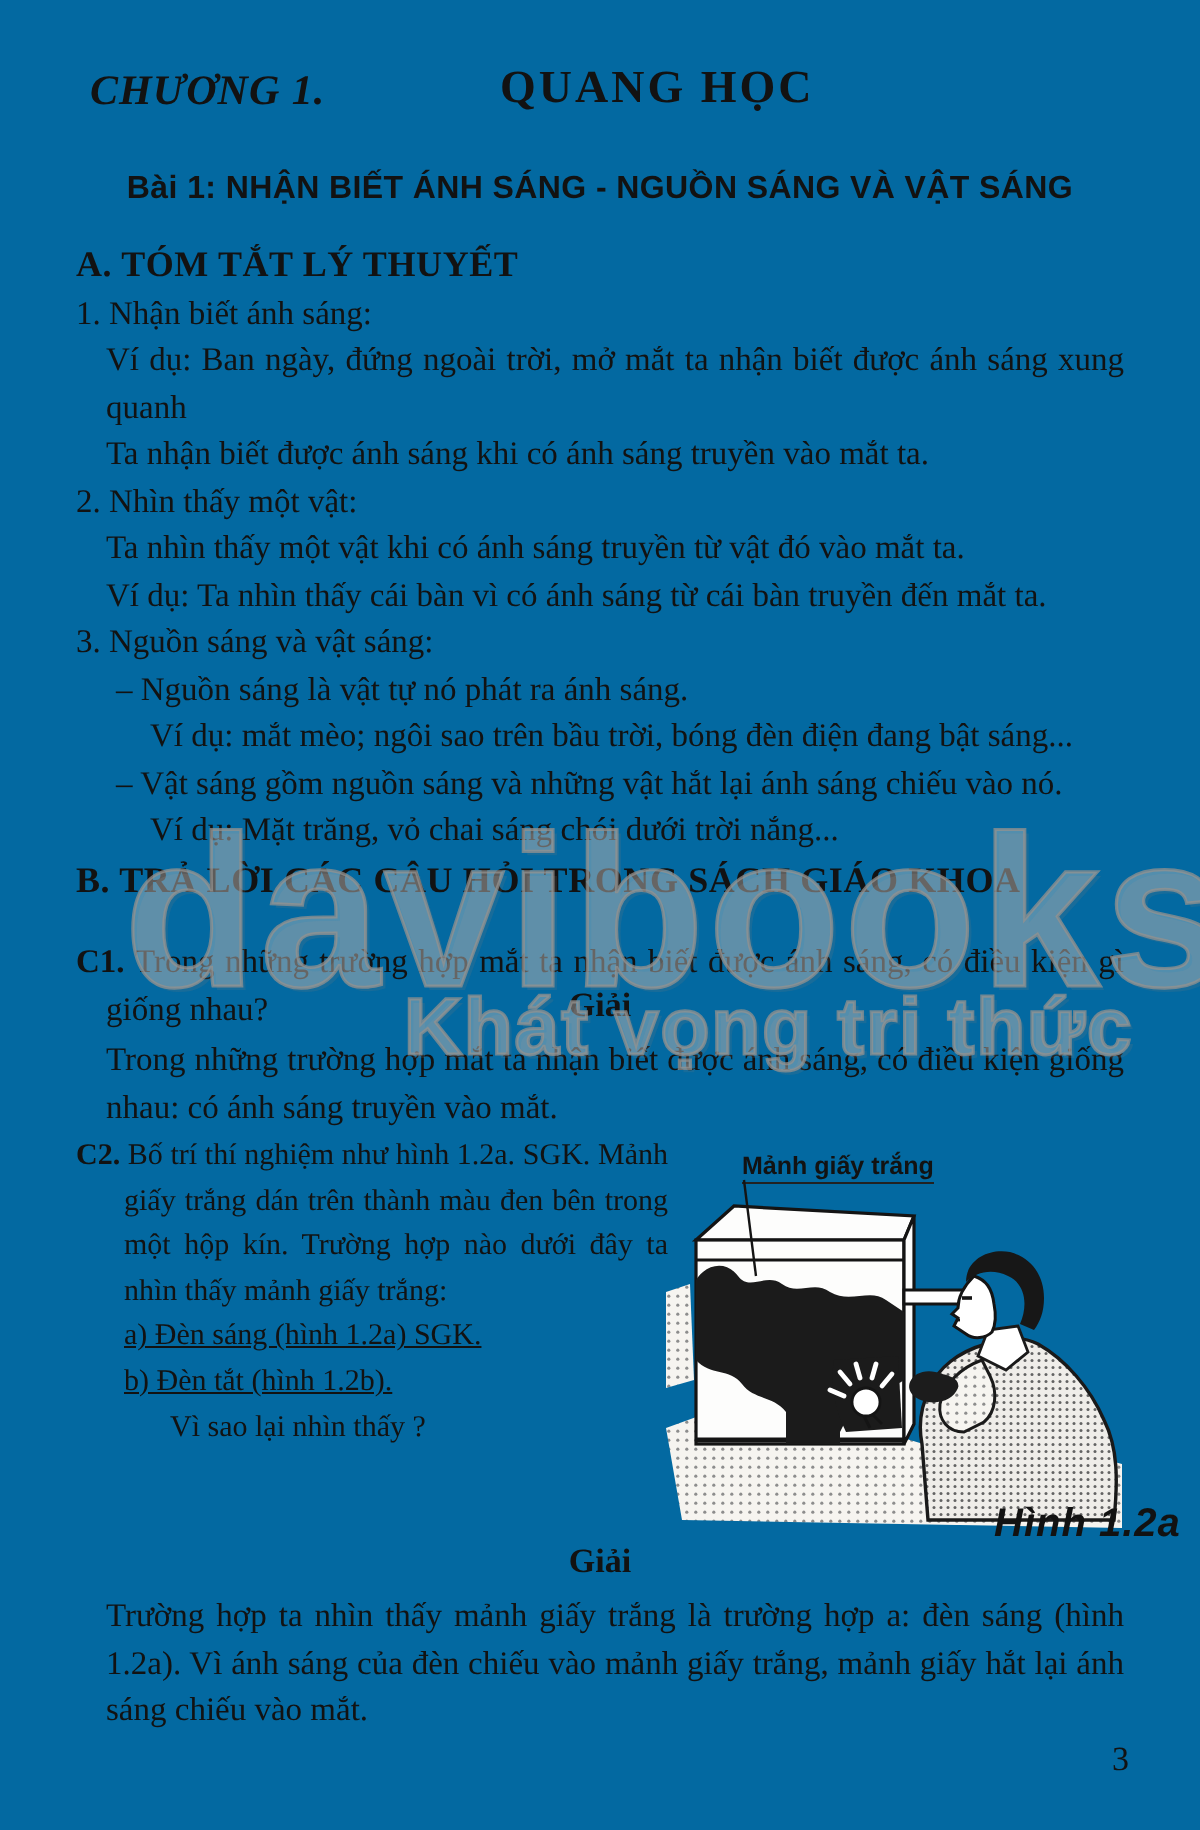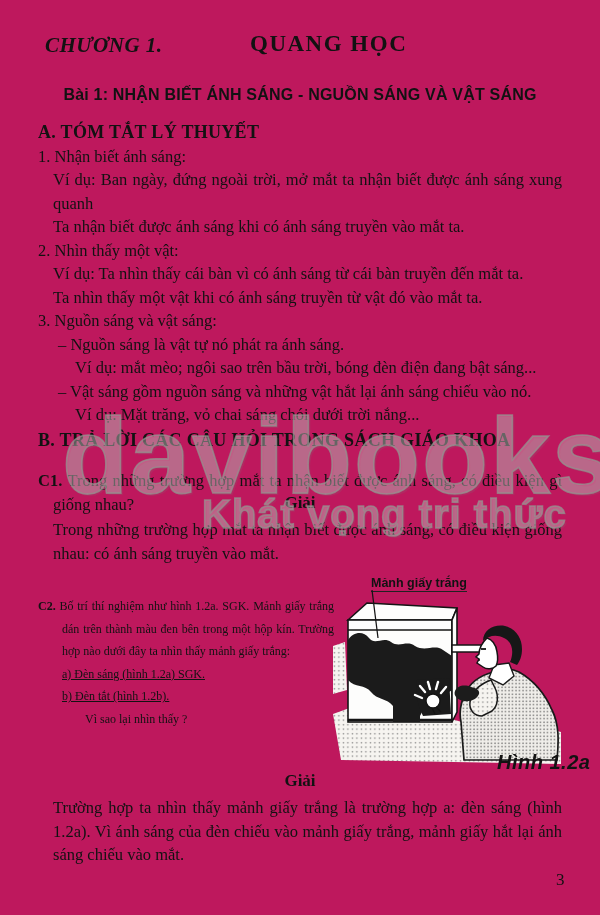--- a/index.html
+++ b/index.html
@@ -1,19 +1,19 @@
 <!DOCTYPE html>
 <html><head>
 <meta charset="utf-8">
 <style>
   * { margin:0; padding:0; box-sizing:border-box; }
   html,body { width:600px; height:915px; }
   body { background:#e9e7e2; font-family:"Liberation Serif", serif; color:#121212; }
   .page {
-    position:relative; width:600px; height:915px; background:#be185d; overflow:hidden;
+    position:relative; width:600px; height:915px; background:#0369a1; overflow:hidden;
   }
   
   .chapter-label {
     position:absolute; left:45px; top:33px;
     font-size:21px; font-weight:bold; font-style:italic; letter-spacing:.5px;
   }
   .chapter-title {
     position:absolute; left:250px; top:31px;
     font-size:23px; font-weight:bold; letter-spacing:1.5px;
   }
@@ -29,21 +29,21 @@
   .ln.dsub { padding-left:37px; }
   .just { text-align:justify; }
   .hang15 { padding-left:15px; text-indent:-15px; }
   .qlabel { font-weight:bold; }
   .giai { position:absolute; left:38px; width:524px; text-align:center;
           font-size:17px; font-weight:bold; }
   .ans { position:absolute; left:53px; width:509px; font-size:16.5px;
          line-height:23.5px; text-align:justify; }
   
   .c2col { position:absolute; left:38px; top:567px; width:296px;
-           font-size:12px; line-height:22.6px;margin-top:28px; }
+           font-size:15px; line-height:22.6px; }
   .c2par { padding-left:24px; text-indent:-24px; text-align:justify; }
   .c2opt { padding-left:24px;text-decoration:underline; }
   .c2q   { padding-left:47px; }
   
   .fig-label {
     position:absolute; left:371px; top:576px;
     font-family:"Liberation Sans", sans-serif; font-size:12.5px; font-weight:bold;
     border-bottom:1px solid #222; padding-bottom:1px;
   }
   .fig-svg { position:absolute; left:333px; top:588px; }
@@ -71,22 +71,22 @@
   <div class="chapter-label">CHƯƠNG 1.</div>
   <div class="chapter-title">QUANG HỌC</div>
   <div class="lesson-title">Bài 1: NHẬN BIẾT ÁNH SÁNG - NGUỒN SÁNG VÀ VẬT SÁNG</div>
 
   <div class="tblock" style="top:121px;">
     <div class="h-section">A. TÓM TẮT LÝ THUYẾT</div>
     <div class="ln num">1. Nhận biết ánh sáng:</div>
     <div class="ln sub just">Ví dụ: Ban ngày, đứng ngoài trời, mở mắt ta nhận biết được ánh sáng xung quanh</div>
     <div class="ln sub">Ta nhận biết được ánh sáng khi có ánh sáng truyền vào mắt ta.</div>
     <div class="ln num">2. Nhìn thấy một vật:</div>
+    <div class="ln sub">Ta nhìn thấy một vật khi có ánh sáng truyền từ vật đó vào mắt ta.</div>
     <div class="ln sub">Ví dụ: Ta nhìn thấy cái bàn vì có ánh sáng từ cái bàn truyền đến mắt ta.</div>
-    <div class="ln sub">Ta nhìn thấy một vật khi có ánh sáng truyền từ vật đó vào mắt ta.</div>
     <div class="ln num">3. Nguồn sáng và vật sáng:</div>
     <div class="ln dash">– Nguồn sáng là vật tự nó phát ra ánh sáng.</div>
     <div class="ln dsub">Ví dụ: mắt mèo; ngôi sao trên bầu trời, bóng đèn điện đang bật sáng...</div>
     <div class="ln dash">– Vật sáng gồm nguồn sáng và những vật hắt lại ánh sáng chiếu vào nó.</div>
     <div class="ln dsub">Ví dụ: Mặt trăng, vỏ chai sáng chói dưới trời nắng...</div>
   </div>
 
   <div class="tblock h-section" style="top:429px;">B. TRẢ LỜI CÁC CÂU HỎI TRONG SÁCH GIÁO KHOA</div>
 
   <div class="tblock hang15 just" style="top:469px;">

